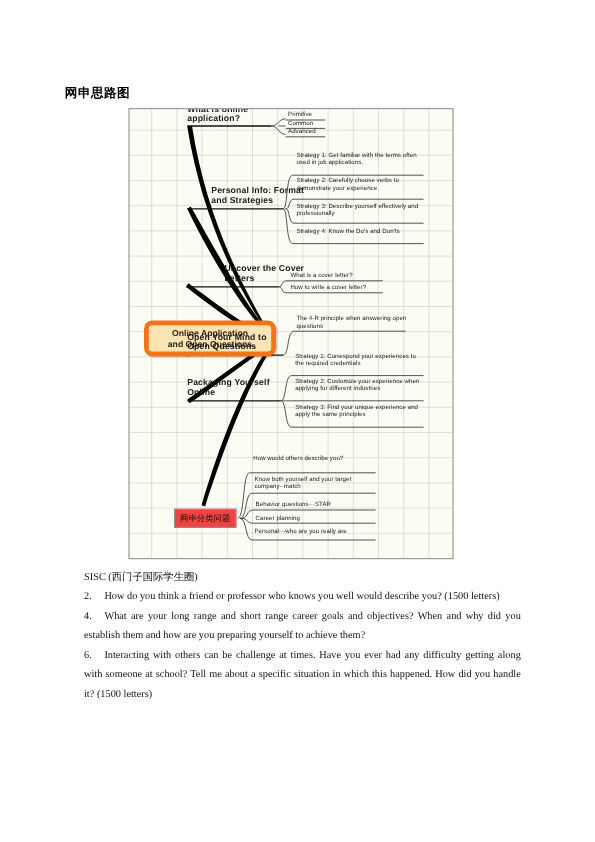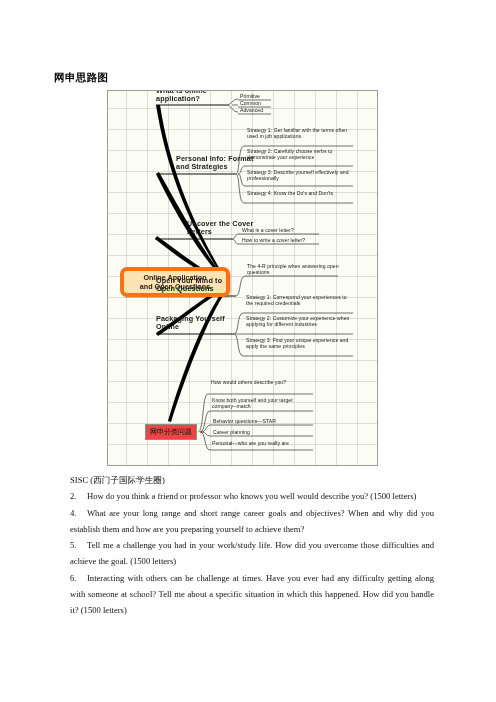--- a/index.html
+++ b/index.html
@@ -192,17 +192,16 @@
     <div class="node n-sub wrap" style="left:104px;top:306px;width:100px;">Know both yourself and your target company--match</div>
     <div class="node n-sub" style="left:105px;top:327px;">Behavior questions---STAR</div>
     <div class="node n-sub" style="left:105px;top:338px;">Career planning</div>
     <div class="node n-sub wrap" style="left:104px;top:349px;width:100px;">Personal---who are you really are</div>
   </div>
 
   <div class="body-text">
     <span class="ln">SISC (西门子国际学生圈)</span>
     <span class="ln"><span class="num">2.</span><span>How do you think a friend or professor who knows you well would describe you? (1500 letters)</span></span>
     <span class="ln"><span class="num">4.</span><span>What are your long range and short range career goals and objectives? When and why did you establish them and how are you preparing yourself to achieve them?</span></span>
-    <span class="ln"><span class="num">5.</span><span>Tell me a challenge you had in your work/study life. How did you overcome those difficulties and achieve the goal. (1500 letters)</span></span>
     <span class="ln"><span class="num">6.</span><span>Interacting with others can be challenge at times. Have you ever had any difficulty getting along with someone at school? Tell me about a specific situation in which this happened. How did you handle it? (1500 letters)</span></span>
   </div>
 
 </div>
 
 </body></html>

